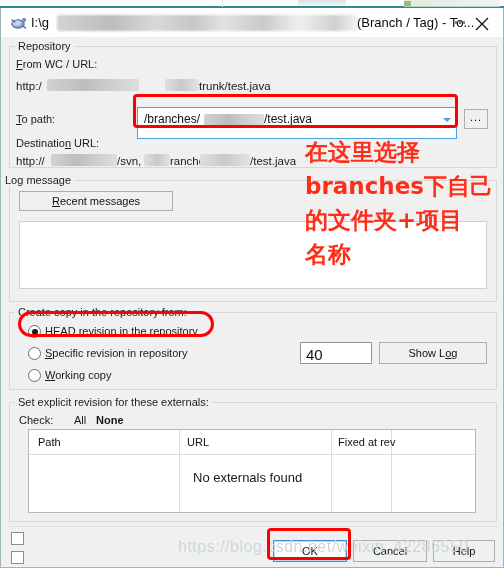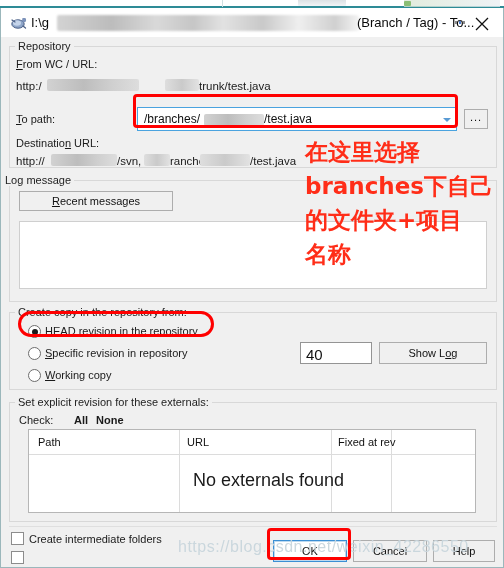--- a/index.html
+++ b/index.html
@@ -81,21 +81,21 @@
 
   
   .check{position:absolute;width:13px;height:13px;background:#fff;border:1px solid #8c8c8c;
     box-sizing:border-box;}
 
   
   .tbl{position:absolute;box-sizing:border-box;background:#fff;border:1px solid #b6b6b6;}
   .tbl .vline{position:absolute;top:0;bottom:0;width:1px;background:#dcdcdc;}
   .tbl .hline{position:absolute;left:0;right:0;height:1px;background:#dcdcdc;}
   .tbl .th{position:absolute;top:6px;font-size:11px;color:#111;white-space:nowrap;}
-  .tbl .empty{position:absolute;font-size:18px;color:#1a1a1a;white-space:nowrap;}
+  .tbl .empty{position:absolute;font-size:13px;color:#1a1a1a;white-space:nowrap;}
 
   
   .hr{position:absolute;left:8px;width:488px;height:1px;background:#dfdfdf;}
 
   
   .anno-box{position:absolute;box-sizing:border-box;border:3px solid #ff0000;border-radius:4px;
     pointer-events:none;}
   .anno-box.round{border-radius:14px;}
   .anno-text{position:absolute;color:#ff2d18;font-size:23px;line-height:29px;
     font-family:"DejaVu Sans","Liberation Sans",sans-serif;white-space:pre-line;font-weight:bold;}
@@ -162,21 +162,21 @@
   <div class="val" style="left:15px;top:72px;">http:/</div>
   <div class="blob" style="left:46px;top:71px;width:92px;height:12px;"></div>
   <div class="val" style="left:138px;top:72px;margin-top:37px;">/svn/</div>
   <div class="blob soft" style="left:164px;top:71px;width:34px;height:12px;"></div>
   <div class="val" style="left:198px;top:72px;">trunk/test.java</div>
 
   <div class="lbl" style="left:15px;top:105px;">
     <span style="text-decoration:underline">T</span>o path:
   </div>
 
-  <div class="combo" style="left:136px;top:99px;width:320px;height:24px;">
+  <div class="combo" style="left:136px;top:99px;width:320px;height:32px;">
     <div class="txt">/branches/</div>
     <div class="blob" style="left:66px;top:6px;width:60px;height:12px;"></div>
     <div class="txt" style="left:126px;">/test.java</div>
     <div class="arrow"></div>
   </div>
 
   <div class="btn dots" style="left:463px;top:101px;width:24px;height:20px;">...</div>
 
   <div class="lbl" style="left:15px;top:129px;">
     Destinatio<span style="text-decoration:underline">n</span> URL:
@@ -224,40 +224,39 @@
   </div>
 
   <div class="btn" style="left:378px;top:334px;width:108px;height:22px;">
     <span>Show L<u>o</u>g</span>
   </div>
 
   <div class="group" style="left:8px;top:394px;width:488px;height:120px;"></div>
   <div class="group-title" style="left:14px;top:389px;">Set explicit revision for these externals:</div>
 
   <div class="lbl" style="left:18px;top:406px;">Check:</div>
-  <div class="lbl" style="left:73px;top:406px;font-weight:bold;">All</div>
+  <div class="lbl" style="left:73px;top:406px;font-weight:normal;">All</div>
   <div class="lbl" style="left:95px;top:406px;font-weight:bold;">None</div>
 
   <div class="tbl" style="left:27px;top:421px;width:448px;height:84px;">
     <div class="hline" style="top:24px;"></div>
     <div class="vline" style="left:150px;"></div>
     <div class="vline" style="left:302px;"></div>
     <div class="vline" style="left:362px;"></div>
 
     <div class="th" style="left:9px;">Path</div>
     <div class="th" style="left:158px;">URL</div>
     <div class="th" style="left:309px;">Fixed at rev</div>
 
     <div class="empty" style="left:164px;top:40px;">No externals found</div>
   </div>
 
   <div class="hr" style="top:518px;"></div>
 
   <div class="check" style="left:10px;top:524px;"></div>
-  <div class="lbl" style="left:28px;top:525px;">Create intermediate folders</div>
 
   <div class="check" style="left:10px;top:543px;"></div>
 
   <div class="btn" style="left:352px;top:532px;width:74px;height:22px;">Cancel</div>
   <div class="btn primary" style="left:272px;top:532px;width:74px;height:22px;">OK</div>
   <div class="btn" style="left:432px;top:532px;width:62px;height:22px;">Help</div>
 </div>
 
 <div class="watermark">https://blog.csdn.net/weixin_42286550</div>
 

